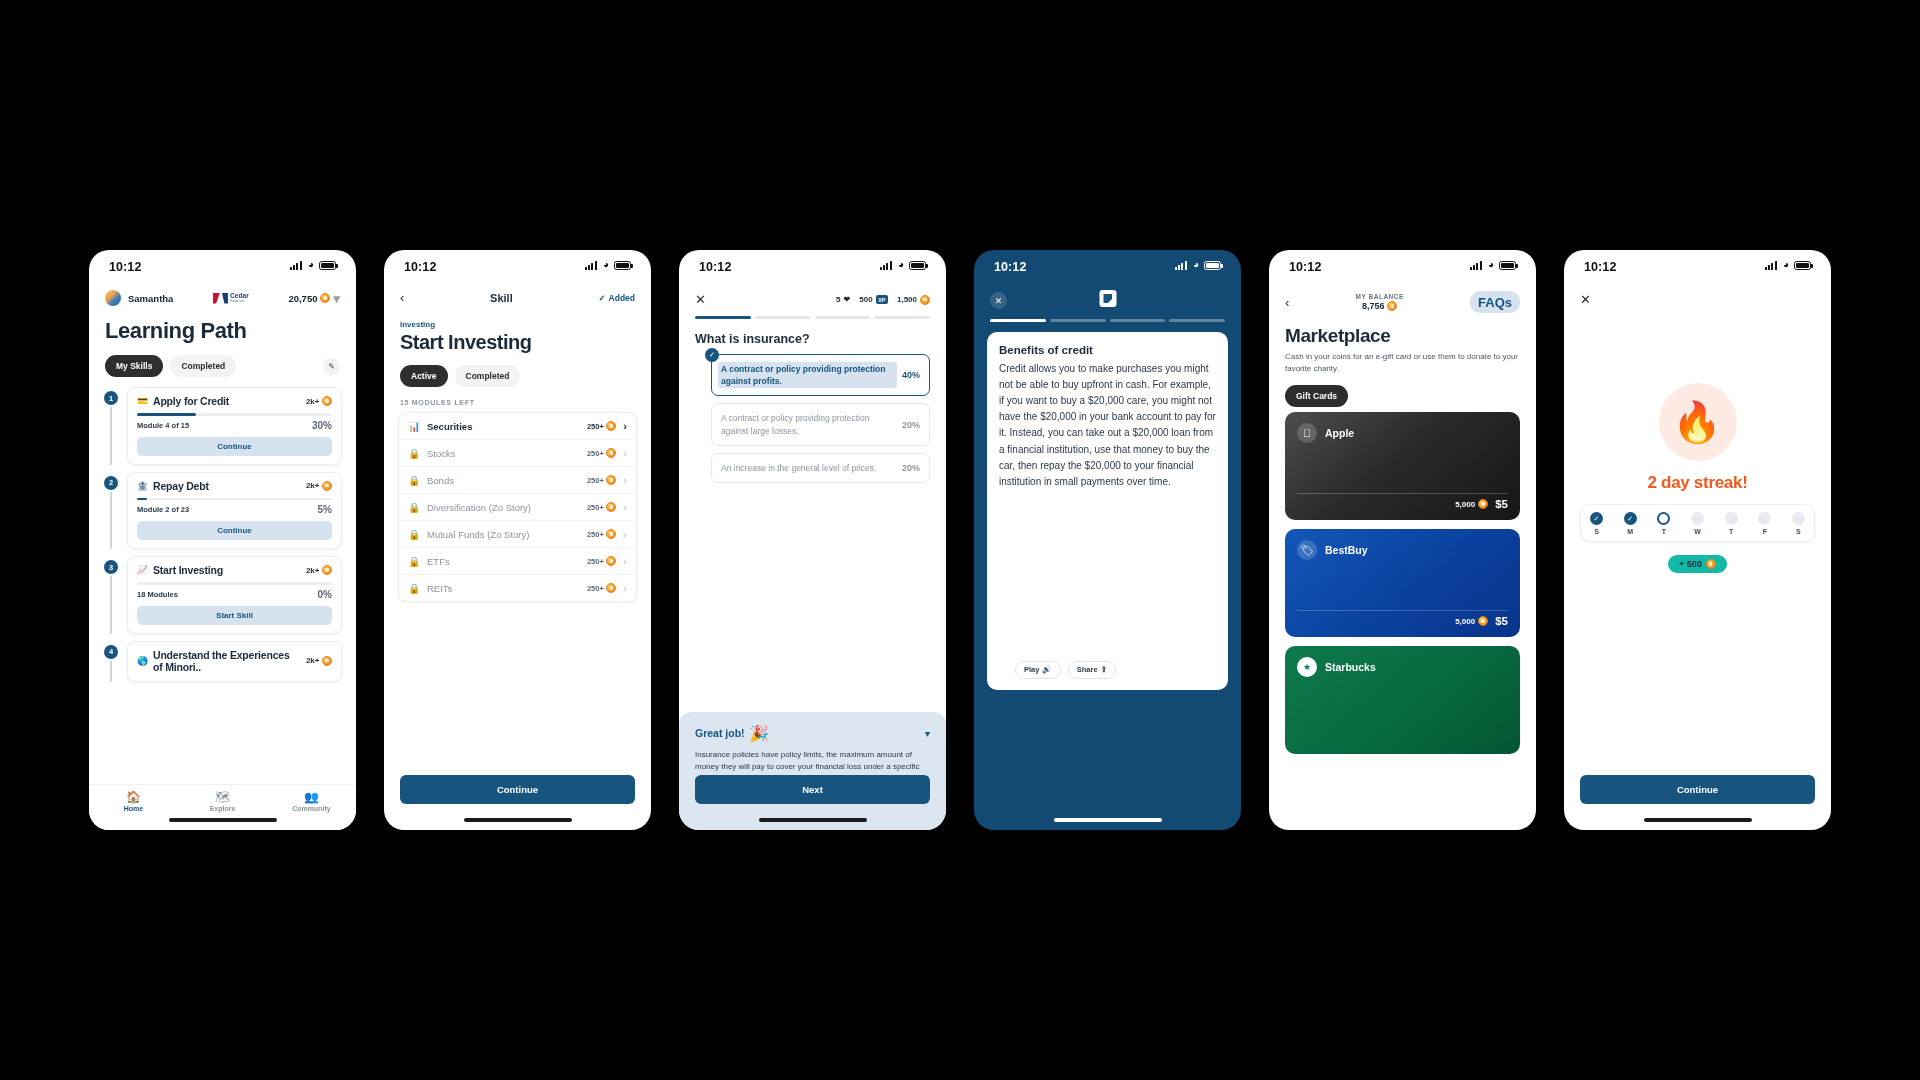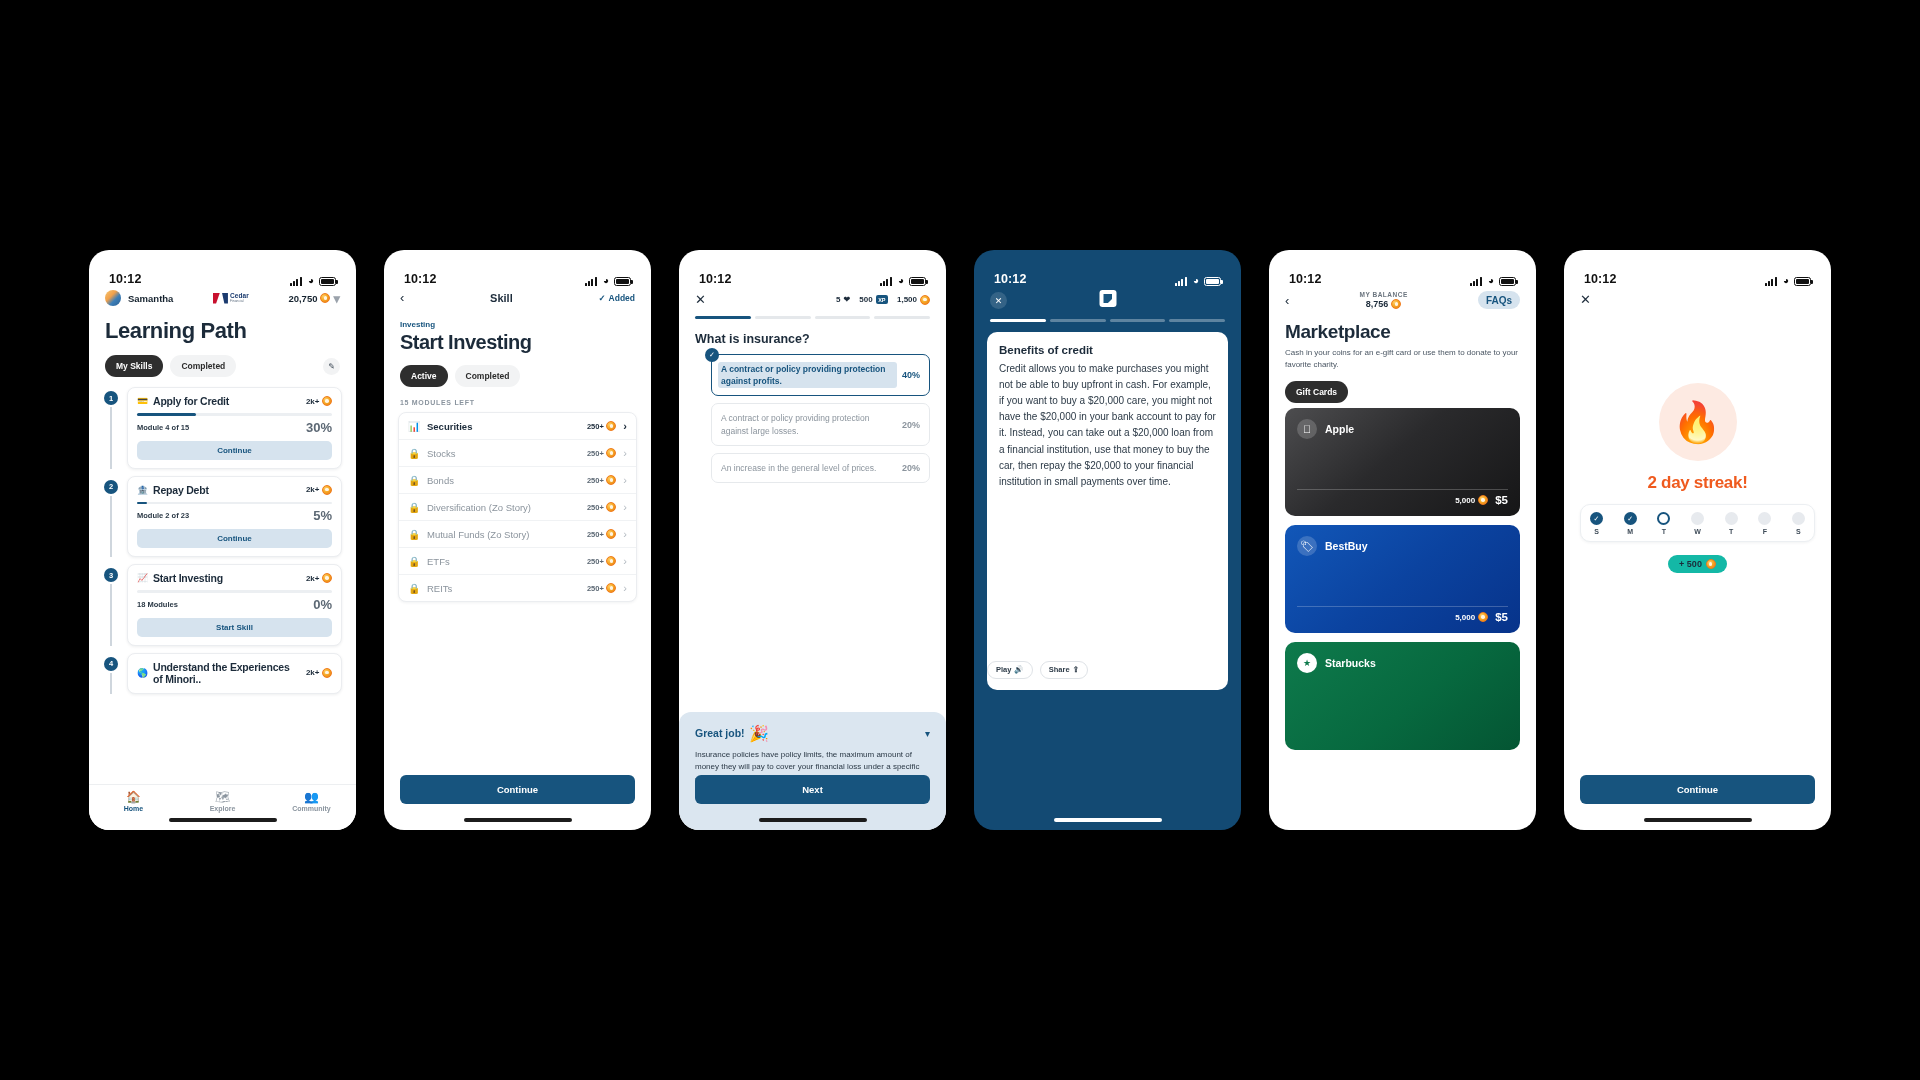--- a/index.html
+++ b/index.html
@@ -27,21 +27,21 @@
     flex: 0 0 auto;
     display: flex;
     flex-direction: column;
   }
   .phone.dark { background: #134a73; }
 
   
   .statusbar {
     height: 36px;
     display: flex;
-    align-items: flex-end;
+    align-items: flex-start;
     justify-content: space-between;
     padding: 10px 20px 0 20px;
     flex: 0 0 auto;
   }
   .st-time { font-size: 12.5px; font-weight: 700; color: #111; letter-spacing: .1px; }
   .phone.dark .st-time { color: #fff; }
   .st-icons { display: flex; align-items: center; gap: 5px; }
   .ic-signal { display: inline-block; width: 13px; height: 9px; position: relative; }
   .ic-signal i {
     position: absolute; bottom: 0; width: 2px; background: #111; border-radius: .5px;
@@ -122,21 +122,21 @@
     box-shadow:0 1px 3px rgba(20,30,45,.07); padding:7px 9px 8px 9px;
   }
   .sc-top { display:flex; align-items:center; gap:5px; }
   .sc-ico { font-size:9px; color:#243444; width:11px; text-align:center;}
   .sc-name { font-size:10.5px; font-weight:700; color:#1c2b3a; letter-spacing:-.2px;}
   .sc-pts { margin-left:auto; font-size:8px; font-weight:700; color:#1c2b3a; display:flex;align-items:center;gap:2.5px;}
   .sc-bar { height:2.6px; background:#eceff2; border-radius:2px; margin:6px 0 4px 0; position:relative;}
   .sc-bar i { position:absolute;left:0;top:0;bottom:0;background:#17547e;border-radius:2px;}
   .sc-meta { display:flex; align-items:center; }
   .sc-mod { font-size:7.5px; font-weight:700; color:#2b3946;}
-  .sc-pct { margin-left:auto; font-size:13px; font-weight:700; color:#5c6874;}
+  .sc-pct { margin-left:auto; font-size:10px; font-weight:700; color:#5c6874;}
   .sc-btn {
     margin-top:6px; background:#d6e3ee; border-radius:5px; text-align:center;
     font-size:8px; font-weight:700; color:#17547e; padding:5px 0;
   }
   .p1-nav {
     position:absolute; left:0; right:0; bottom:0; height:46px; background:#fff;
     border-top:1px solid #edeff1; display:flex; align-items:flex-start; padding-top:6px;
   }
   .navitem { flex:1 1 0; display:flex; flex-direction:column; align-items:center; gap:2px;}
   .navitem .ni { font-size:12px; color:#8a949e; line-height:1;}
@@ -217,33 +217,33 @@
   .p4-card {
     margin:10px 13px 0 13px; background:#fff; border-radius:10px; padding:12px 12px 12px 12px;
     height:358px; position:relative;
   }
   .p4-shadow {
     position:absolute; left:20px; right:20px; top:384px; height:14px;
     background:rgba(255,255,255,.16); border-radius:0 0 10px 10px;
   }
   .p4-h { font-size:11.5px; font-weight:700; color:#1c2b3a; }
   .p4-b { font-size:10px; line-height:1.62; color:#2b3946; padding-top:5px;}
-  .p4-actions { position:absolute; left:0; bottom:11px; display:flex; gap:7px;}
+  .p4-actions { position:absolute; left:28px; bottom:11px; display:flex; gap:7px;}
   .minibtn {
     border:1px solid #dfe3e7; border-radius:12px; padding:3.5px 8px;
     font-size:7.5px; font-weight:700; color:#2b3946; display:flex; align-items:center; gap:3px;
   }
 
   
   .p5-top { display:flex; align-items:center; padding:5px 16px 0 16px;}
   .p5-back { font-size:13px; color:#1c2b3a;}
   .p5-bal { flex:1 1 auto; text-align:center; }
   .p5-bal .lbl { font-size:6.5px; font-weight:700; color:#6a747e; letter-spacing:.5px;}
   .p5-bal .val { font-size:9px; font-weight:700; color:#1c2b3a; display:flex;align-items:center;justify-content:center;gap:3px; margin-top:1px;}
-  .faq { background:#d6e3ee; color:#17547e; font-size:10px; font-weight:700; border-radius:10px; padding:3.5px 8px;}
+  .faq { background:#d6e3ee; color:#17547e; font-size:13px; font-weight:700; border-radius:10px; padding:3.5px 8px;}
   .p5-h1 { font-size:19px; font-weight:700; color:#1c2b3a; padding:12px 16px 0 16px; letter-spacing:-.4px;}
   .p5-desc { font-size:8px; line-height:1.5; color:#4a5663; padding:4px 16px 0 16px;}
   .p5-pill { margin:10px 16px 0 16px; display:inline-block;}
   .gcard {
     margin:9px 16px 0 16px; border-radius:10px; height:108px; position:relative; overflow:hidden;
     padding:11px 12px;
   }
   .gcard.apple { background:linear-gradient(140deg,#4d4d4f 0%,#2a2a2c 45%,#161617 100%); }
   .gcard.bestbuy { background:linear-gradient(140deg,#1257b8 0%,#0b43a0 50%,#07338a 100%); }
   .gcard.starbucks { background:linear-gradient(140deg,#0e7a4c 0%,#07693f 55%,#045533 100%); }

